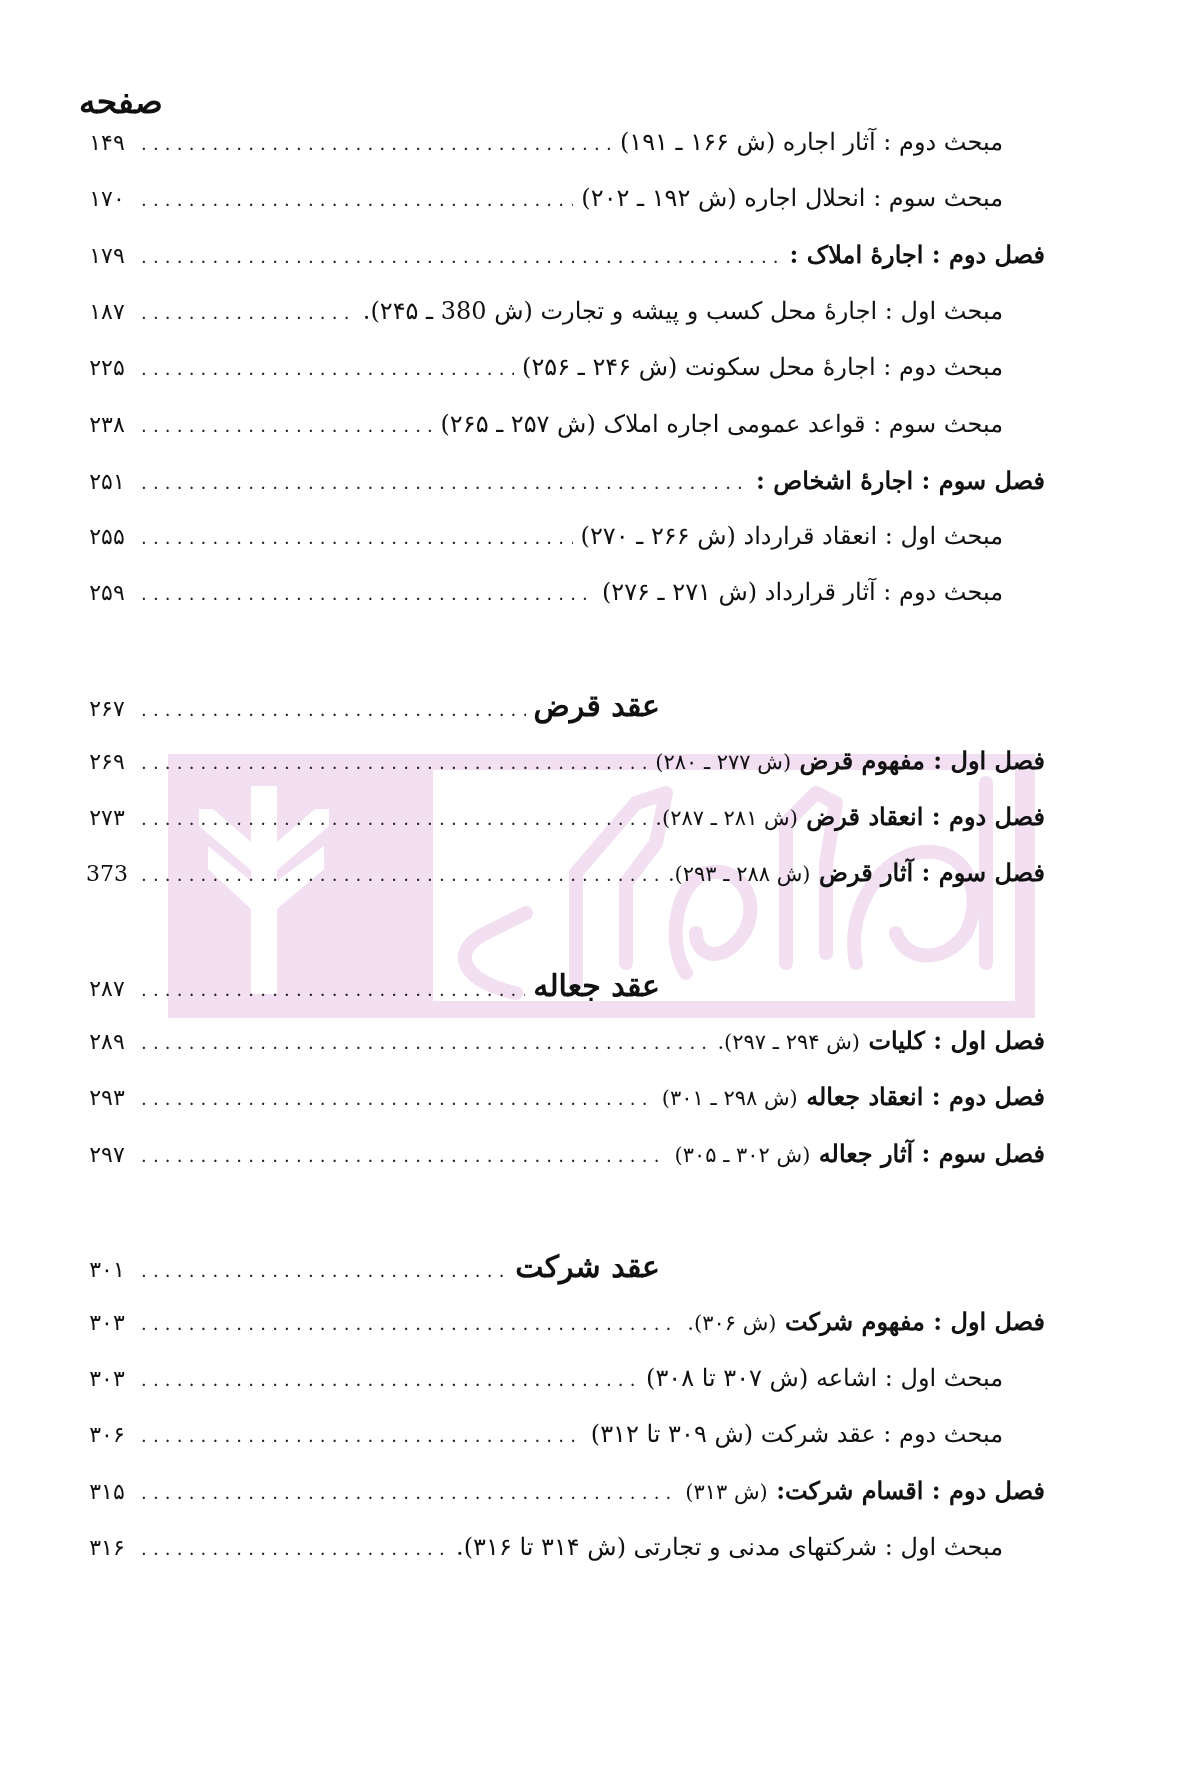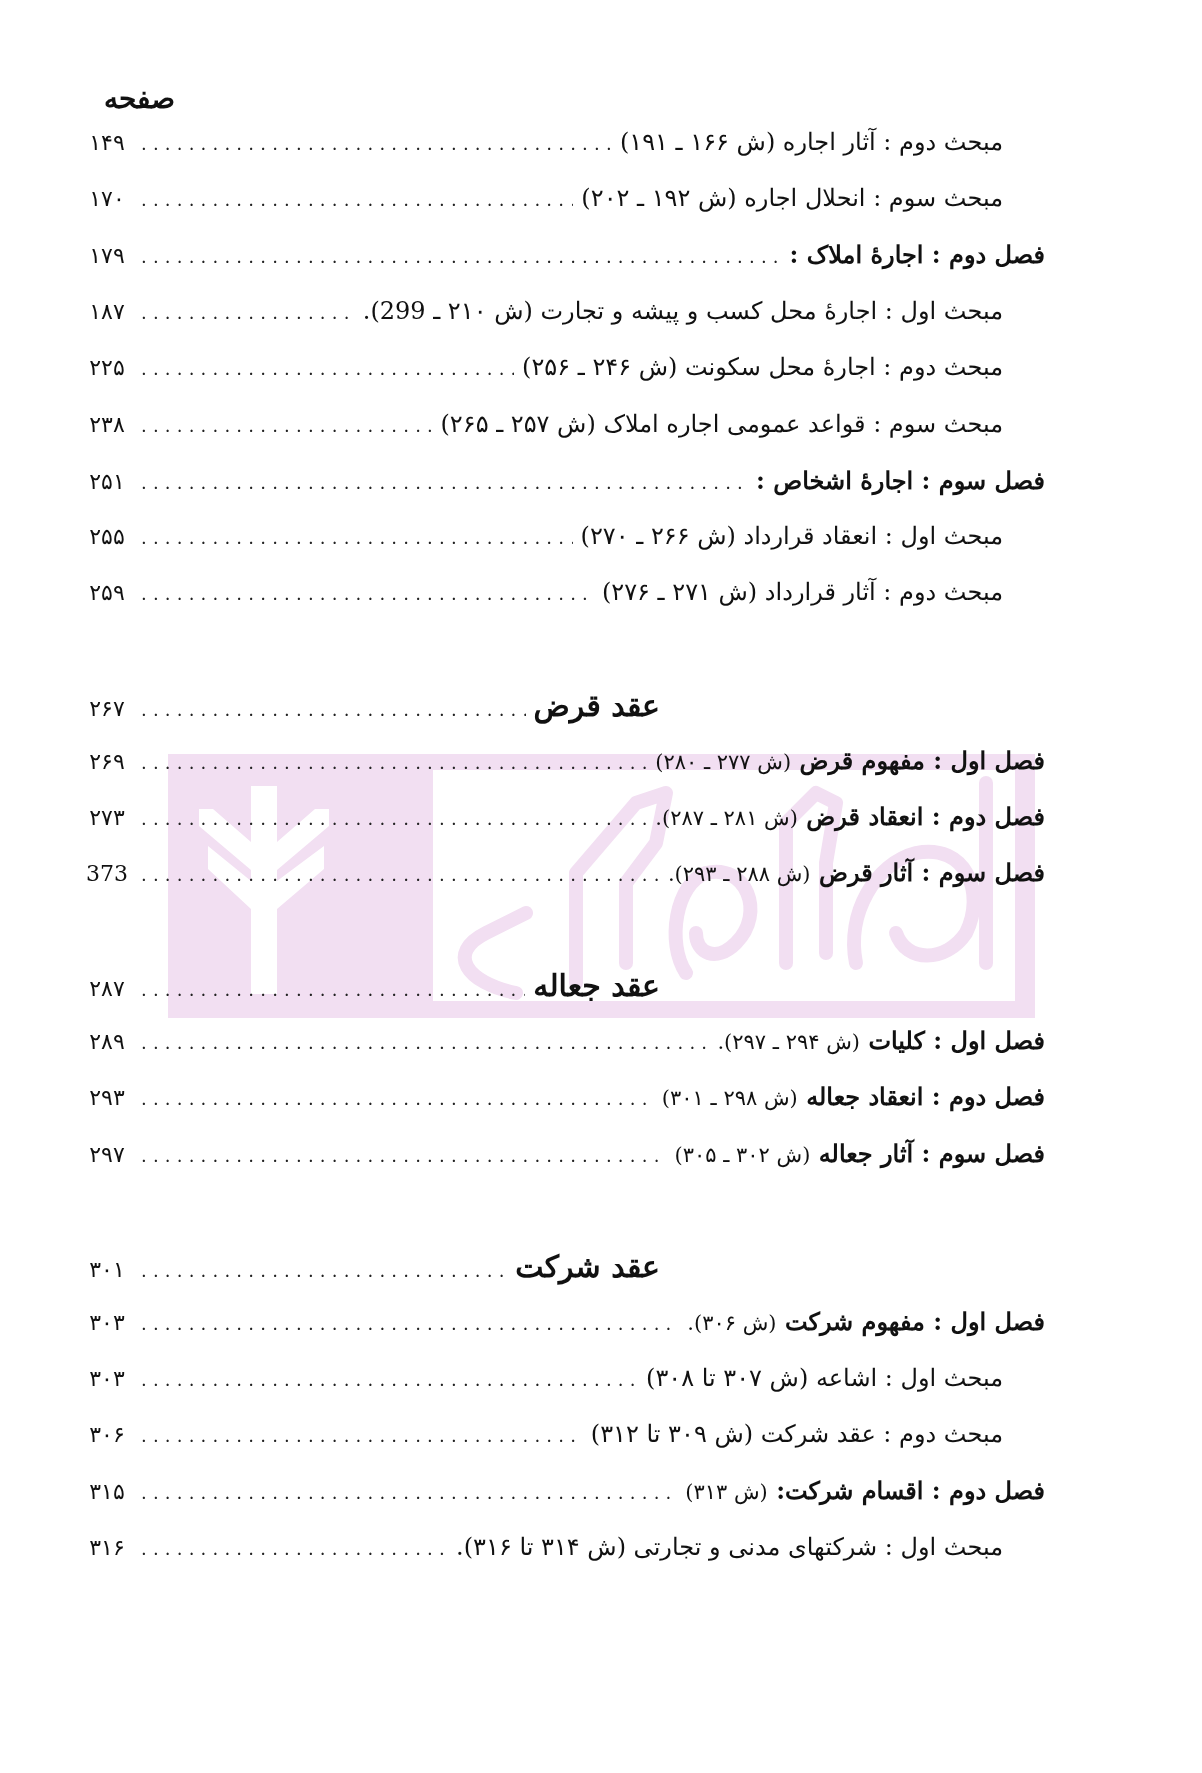--- a/index.html
+++ b/index.html
@@ -11,22 +11,22 @@
   .watermark {
     position: absolute; left: 168px; top: 754px; width: 867px; height: 264px;
     background: #f2dff2; z-index: 0;
   }
   .wm-inner {
     position: absolute; left: 258px; top: 9px; width: 596px; height: 245px;
     background: #ffffff;
   }
   .wm-svg { position: absolute; left: 0; top: 0; }
   .page-label {
-    position: absolute; left: 104px; top: 82px;
-    font-size: 28px; font-weight: bold; direction: rtl;
+    position: absolute; left: 79px; top: 82px;
+    font-size: 33px; font-weight: bold; direction: rtl;
     z-index: 2;
   }
   .toc { position: absolute; left: 0; top: 0; width: 1202px; height: 1773px; z-index: 2; }
   .row {
     position: absolute; left: 83px; height: 40px;
     display: flex; flex-direction: row-reverse; align-items: baseline;
   }
   .row .title {
     direction: rtl; white-space: nowrap; font-size: 24px;
     padding-left: 4px;
@@ -80,21 +80,21 @@
       <span class="title">مبحث سوم : انحلال اجاره (ش ۱۹۲ ـ ۲۰۲)</span>
       <span class="leader">............................................................................................................................................</span>
       <span class="page">۱۷۰</span>
     </div>
     <div class="row fasl" style="top: 240px; width: 962px;">
       <span class="title"><b>فصل دوم : </b><b>اجارهٔ املاک : </b></span>
       <span class="leader">............................................................................................................................................</span>
       <span class="page">۱۷۹</span>
     </div>
     <div class="row mabhas" style="top: 297px; width: 920px;">
-      <span class="title">مبحث اول : اجارهٔ محل کسب و پیشه و تجارت (ش ۲۱۰ ـ 299).</span>
+      <span class="title">مبحث اول : اجارهٔ محل کسب و پیشه و تجارت (ش 380 ـ ۲۴۵).</span>
       <span class="leader">............................................................................................................................................</span>
       <span class="page">۱۸۷</span>
     </div>
     <div class="row mabhas" style="top: 353px; width: 920px;">
       <span class="title">مبحث دوم : اجارهٔ محل سکونت (ش ۲۴۶ ـ ۲۵۶)</span>
       <span class="leader">............................................................................................................................................</span>
       <span class="page">۲۲۵</span>
     </div>
     <div class="row mabhas" style="top: 410px; width: 920px;">
       <span class="title">مبحث سوم : قواعد عمومی اجاره املاک (ش ۲۵۷ ـ ۲۶۵)</span>

